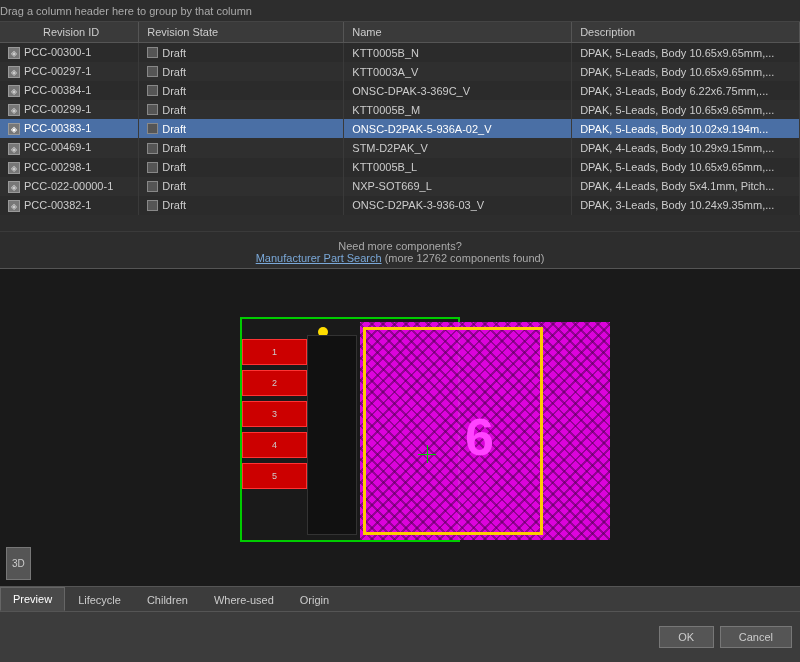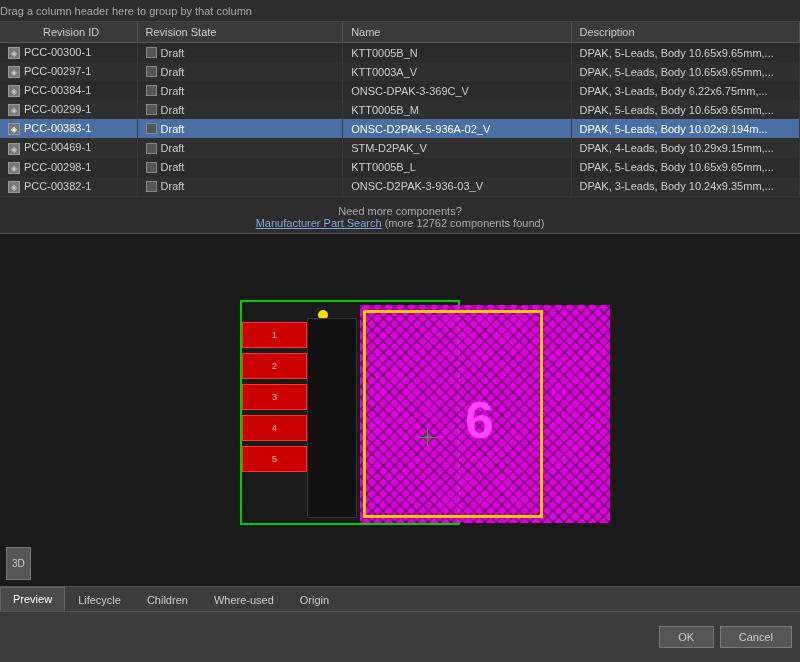--- a/index.html
+++ b/index.html
@@ -116,20 +116,21 @@
       flex-shrink: 0;
     }
 
     .more-components {
       text-align: center;
       padding: 8px 0 4px;
       font-size: 11px;
       color: #aaa;
       background: #2d2d2d;
       border-top: 1px solid #3a3a3a;
+      margin-top: 16px;
     }
 
     
     .preview-area {
       flex: 1;
       background: #1a1a1a;
       position: relative;
       overflow: hidden;
       display: flex;
       align-items: center;
@@ -407,20 +408,28 @@
             </tr>
             <tr>
               <td><span class="revision-icon">◈</span>PCC-00298-1</td>
               <td>
                 <div class="checkbox-cell"><span class="cb"></span>Draft</div>
               </td>
               <td>KTT0005B_L</td>
               <td>DPAK, 5-Leads, Body 10.65x9.65mm,...</td>
             </tr>
             <tr>
+              <td><span class="revision-icon">◈</span>PCC-022-00000-1</td>
+              <td>
+                <div class="checkbox-cell"><span class="cb"></span>Draft</div>
+              </td>
+              <td>NXP-SOT669_L</td>
+              <td>DPAK, 4-Leads, Body 5x4.1mm, Pitch...</td>
+            </tr>
+            <tr>
               <td><span class="revision-icon">◈</span>PCC-00382-1</td>
               <td>
                 <div class="checkbox-cell"><span class="cb"></span>Draft</div>
               </td>
               <td>ONSC-D2PAK-3-936-03_V</td>
               <td>DPAK, 3-Leads, Body 10.24x9.35mm,...</td>
             </tr>
           </tbody>
       </table>
     </div>

